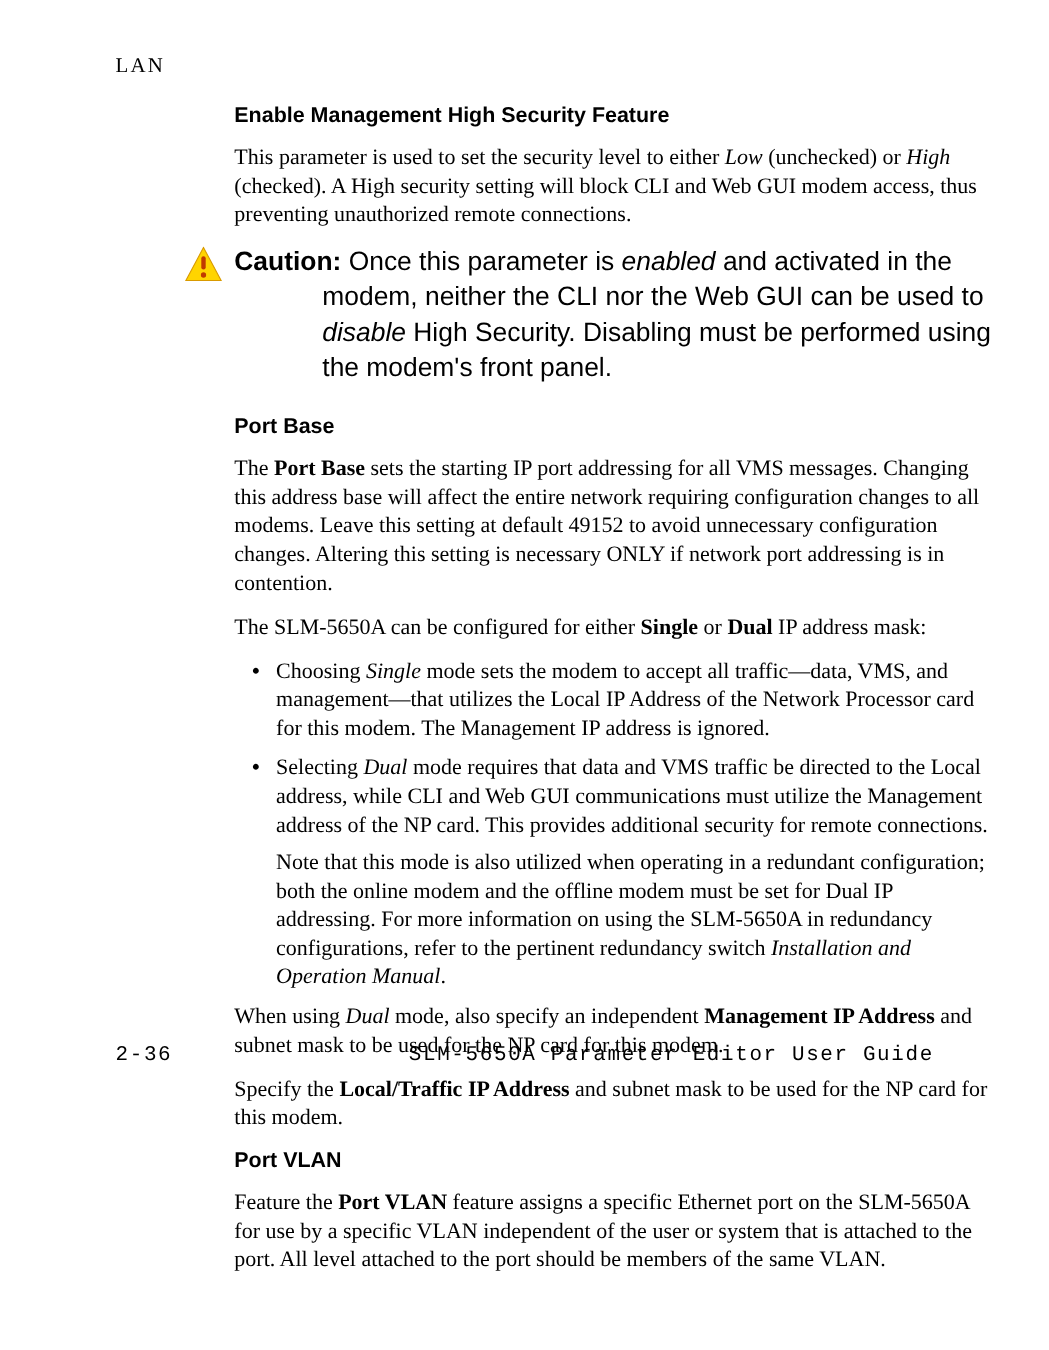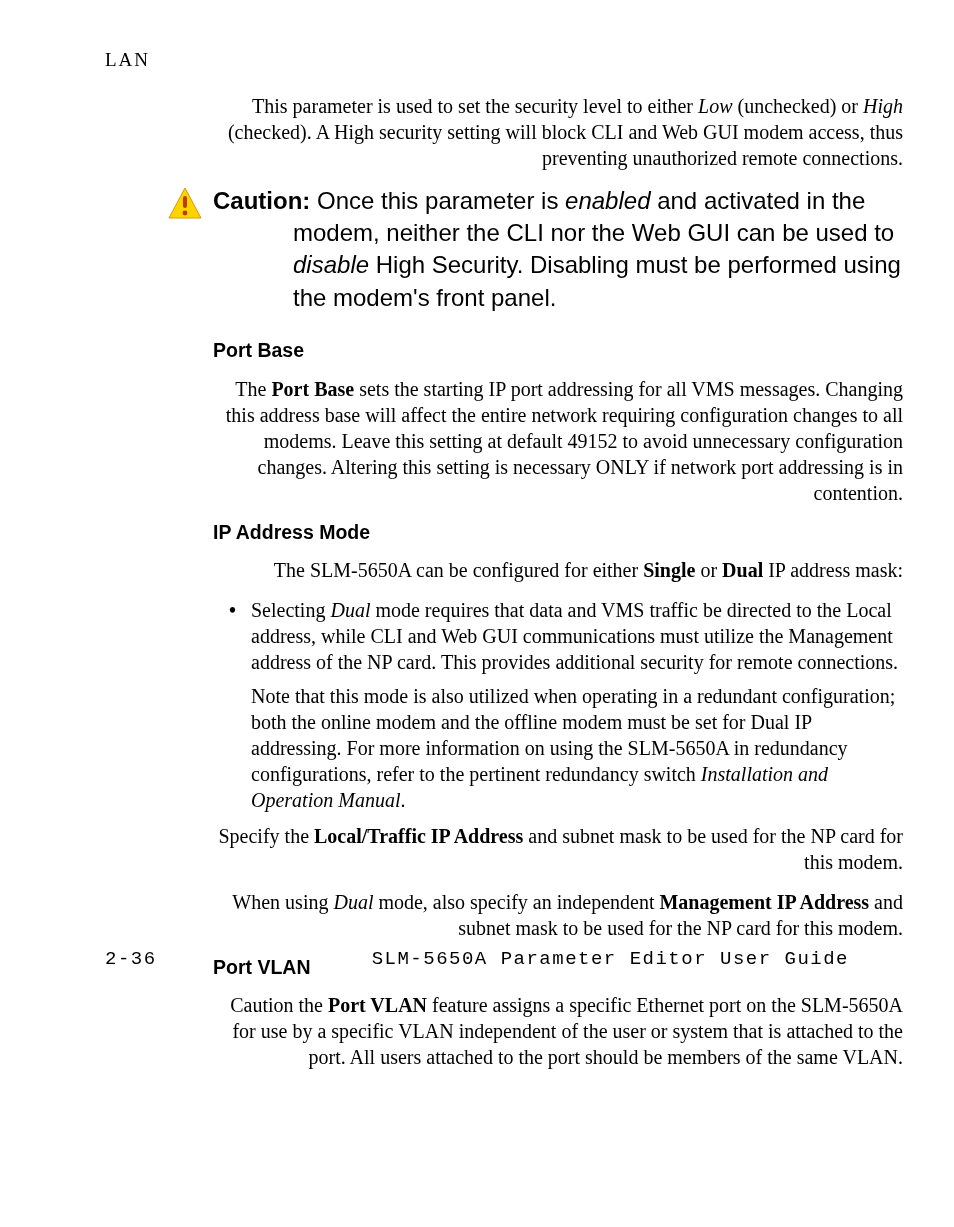--- a/index.html
+++ b/index.html
@@ -33,21 +33,21 @@
   }
   .h3 {
     font-family: Arial, Helvetica, sans-serif;
     font-weight: bold;
     font-size: 19.5px;
     margin: 14px 0 12px 0;
   }
   .h3.first { margin-top: 0; }
   .para {
     margin: 0 0 14px 0;
-    text-align: right;
+    text-align: left;
   }
   .caution-row {
     display: flex;
     align-items: flex-start;
     margin: 10px 0 24px -45px;
   }
   .caution-icon {
     flex: 0 0 45px;
     padding-top: 2px;
   }
@@ -100,20 +100,21 @@
   .b { font-weight: bold; }
 </style>
 </head>
 <body>
 
 <div class="page">
   <div class="running-head">LAN</div>
 
   <div class="content">
 
+    <div class="h3 first">Enable Management High Security Feature</div>
     <p class="para">
       <span>This parameter is used to set the security level to either </span><span class="i">Low</span><span> (unchecked) or </span><span class="i">High</span><span> (checked). A High security setting will block CLI and Web GUI modem access, thus preventing unauthorized remote connections.</span>
     </p>
 
     <div class="caution-row">
       <div class="caution-icon">
         <svg width="34" height="34" viewBox="0 0 34 34">
           <polygon points="17,1 33,31 1,31" fill="#FFD400" stroke="#D99A00" stroke-width="1"></polygon>
           <rect x="15" y="9" width="4" height="12" rx="2" fill="#C03A00"></rect>
           <circle cx="17" cy="26" r="2.4" fill="#C03A00"></circle>
@@ -124,45 +125,47 @@
           <span class="lbl">Caution:</span><span>  Once this parameter is </span><span class="i">enabled</span><span> and activated in the modem, neither the CLI nor the Web GUI can be used to </span><span class="i">disable</span><span> High Security. Disabling must be performed using the modem's front panel.</span>
         </div>
       </div>
     </div>
 
     <div class="h3">Port Base</div>
     <p class="para">
       <span>The </span><span class="b">Port Base</span><span> sets the starting IP port addressing for all VMS messages. Changing this address base will affect the entire network requiring configuration changes to all modems. Leave this setting at default 49152 to avoid unnecessary configuration changes. Altering this setting is necessary ONLY if network port addressing is in contention.</span>
     </p>
 
-    <div class="h3">IP Address Mode</div>
     <p class="para">
       <span>The SLM-5650A can be configured for either </span><span class="b">Single</span><span> or </span><span class="b">Dual</span><span> IP address mask:</span>
     </p>
 
     <ul class="bullets">
+      <li>
+        <span>Choosing </span><span class="i">Single</span><span> mode sets the modem to accept all traffic—data, VMS, and management—that utilizes the Local IP Address of the Network Processor card for this modem. The Management IP address is ignored.</span>
+      </li>
       <li>
         <span>Selecting </span><span class="i">Dual</span><span> mode requires that data and VMS traffic be directed to the Local address, while CLI and Web GUI communications must utilize the Management address of the NP card. This provides additional security for remote connections.</span>
         <div class="li-sub">
           <span>Note that this mode is also utilized when operating in a redundant configuration; both the online modem and the offline modem must be set for Dual IP addressing. For more information on using the SLM-5650A in redundancy configurations, refer to the pertinent redundancy switch </span><span class="i">Installation and Operation Manual</span><span>.</span>
         </div>
       </li>
     </ul>
 
     <p class="para">
-      <span>Specify the </span><span class="b">Local/Traffic IP Address</span><span> and subnet mask to be used for the NP card for this modem.</span>
+      <span>When using </span><span class="i">Dual</span><span> mode, also specify an independent </span><span class="b">Management IP Address</span><span> and subnet mask to be used for the NP card for this modem.</span>
     </p>
 
     <p class="para">
-      <span>When using </span><span class="i">Dual</span><span> mode, also specify an independent </span><span class="b">Management IP Address</span><span> and subnet mask to be used for the NP card for this modem.</span>
+      <span>Specify the </span><span class="b">Local/Traffic IP Address</span><span> and subnet mask to be used for the NP card for this modem.</span>
     </p>
 
     <div class="h3">Port VLAN</div>
     <p class="para">
-      <span>Caution the </span><span class="b">Port VLAN</span><span> feature assigns a specific Ethernet port on the SLM-5650A for use by a specific VLAN independent of the user or system that is attached to the port. All users attached to the port should be members of the same VLAN.</span>
+      <span>Feature the </span><span class="b">Port VLAN</span><span> feature assigns a specific Ethernet port on the SLM-5650A for use by a specific VLAN independent of the user or system that is attached to the port. All level attached to the port should be members of the same VLAN.</span>
     </p>
 
   </div>
 
   <div class="footer">
     <span>2-36</span>
     <span class="right">SLM-5650A Parameter Editor User Guide</span>
   </div>
 </div>
 

